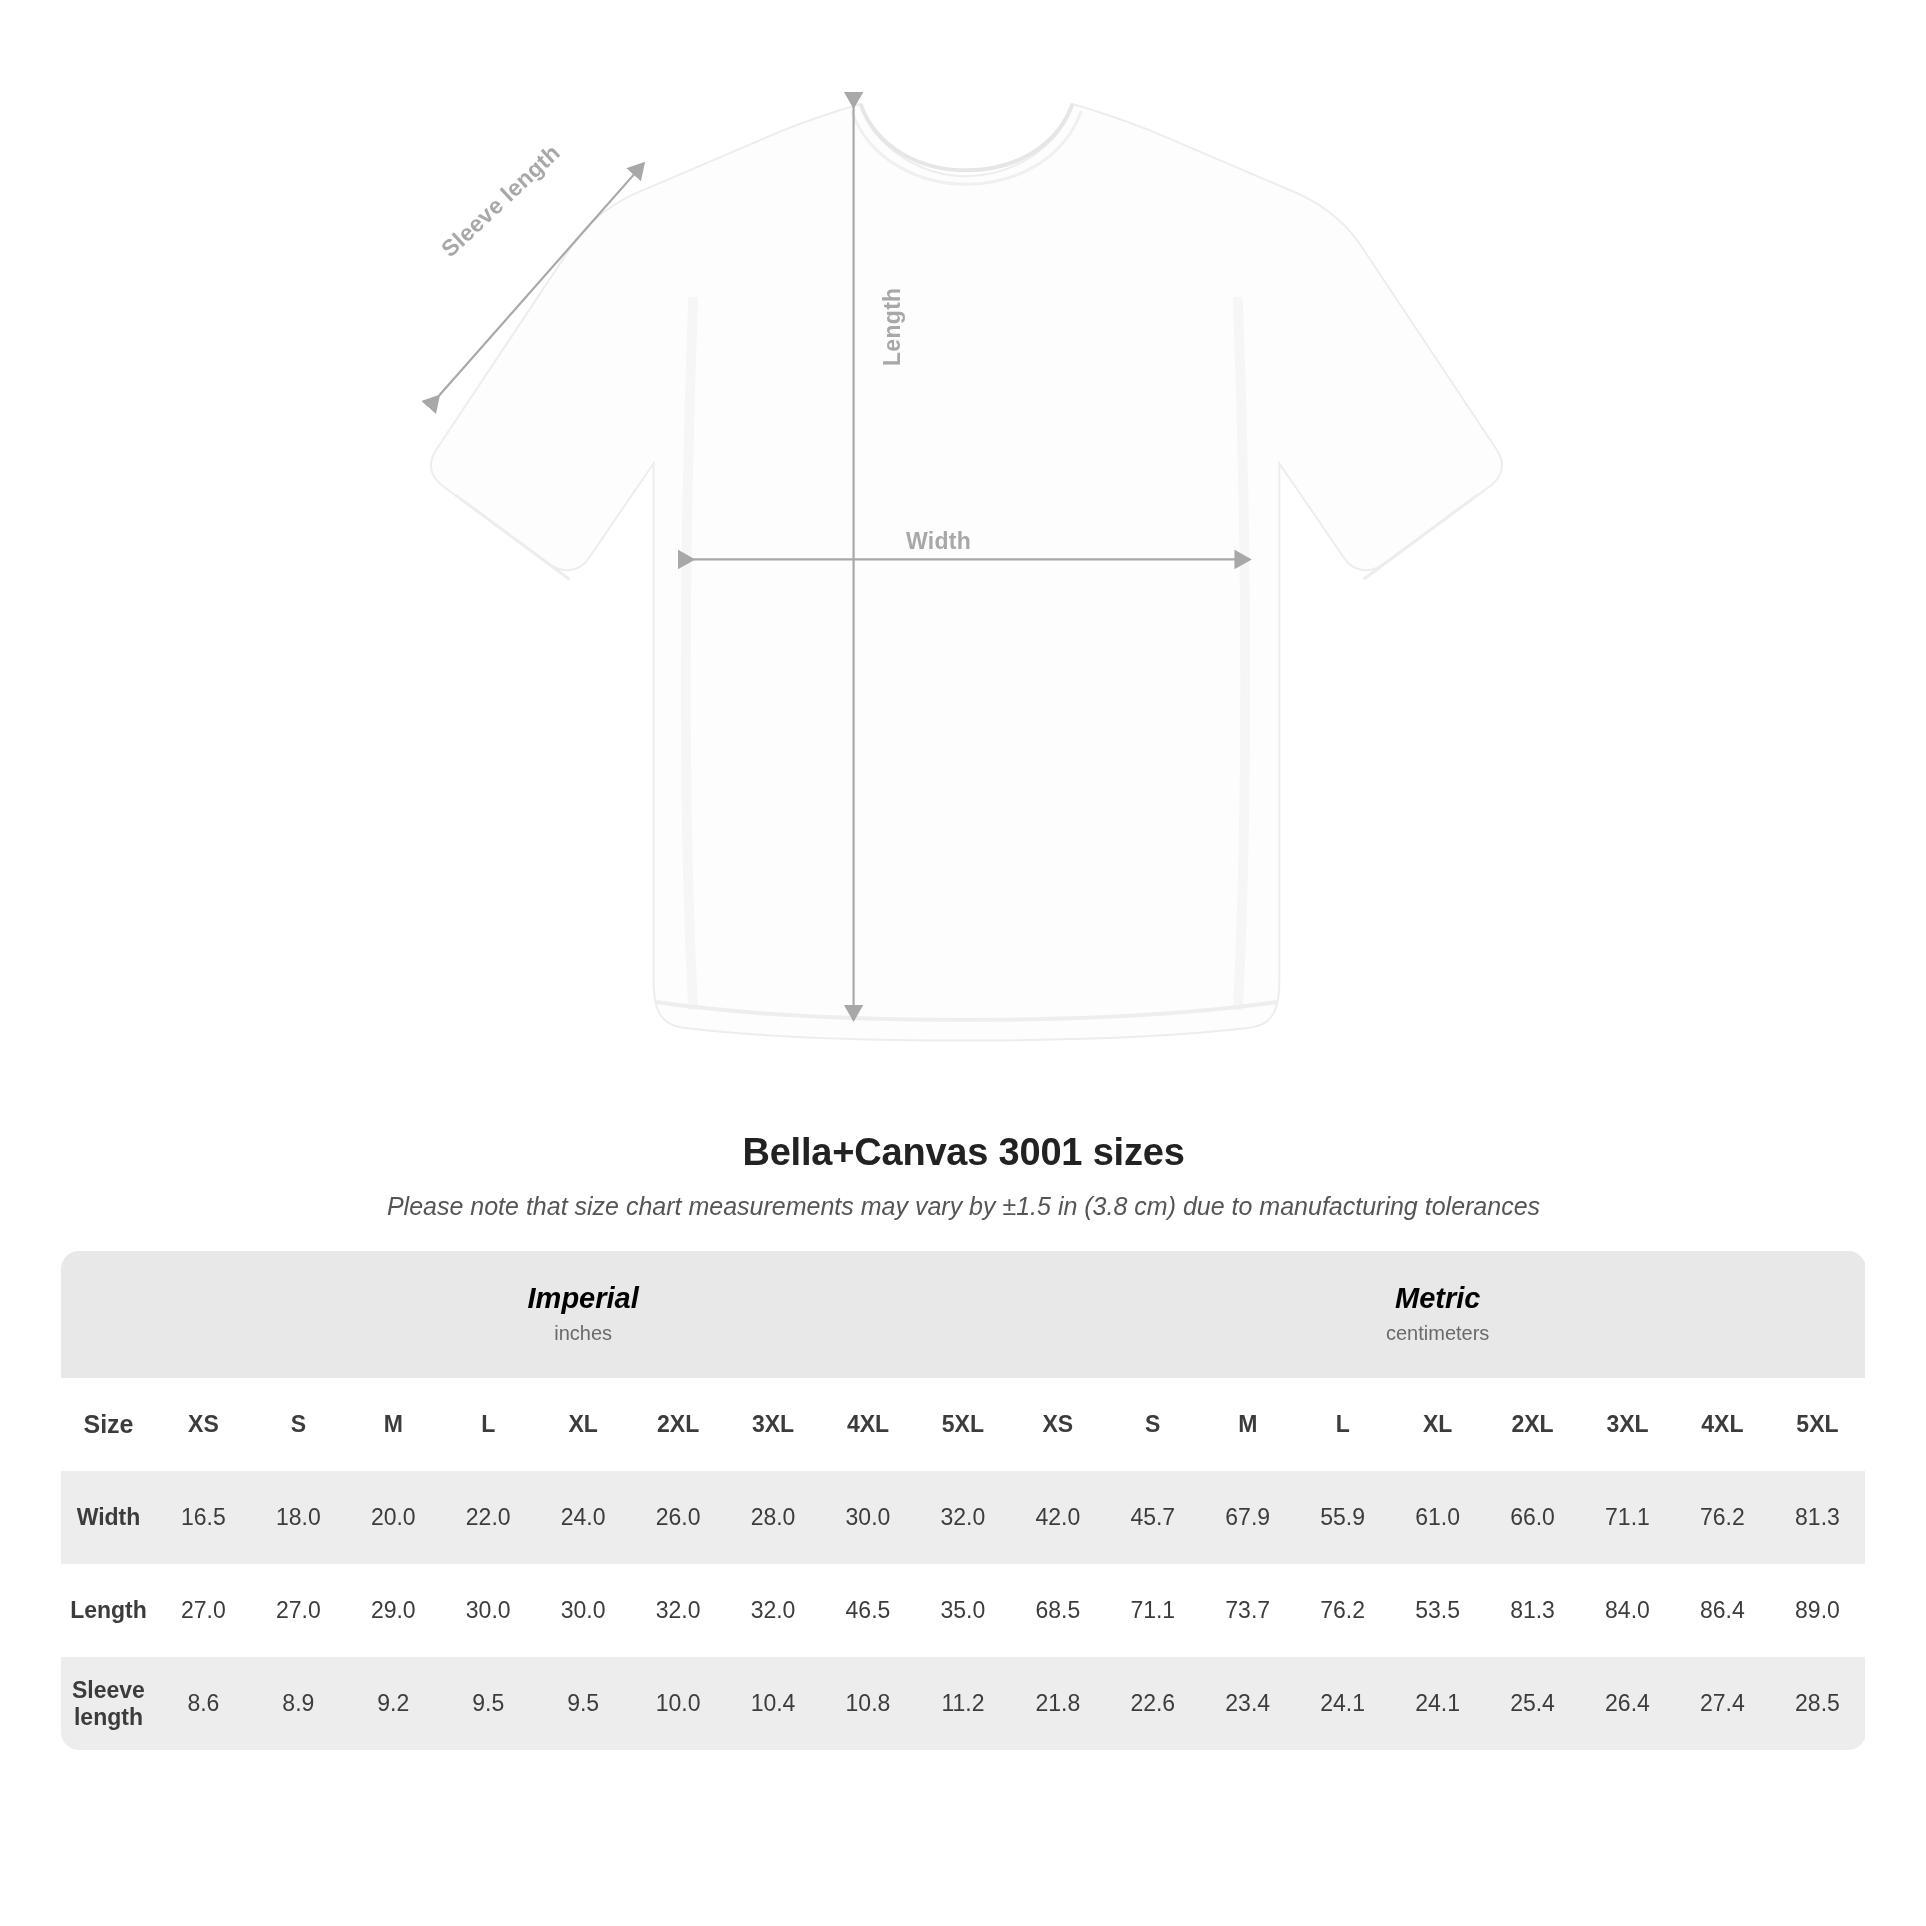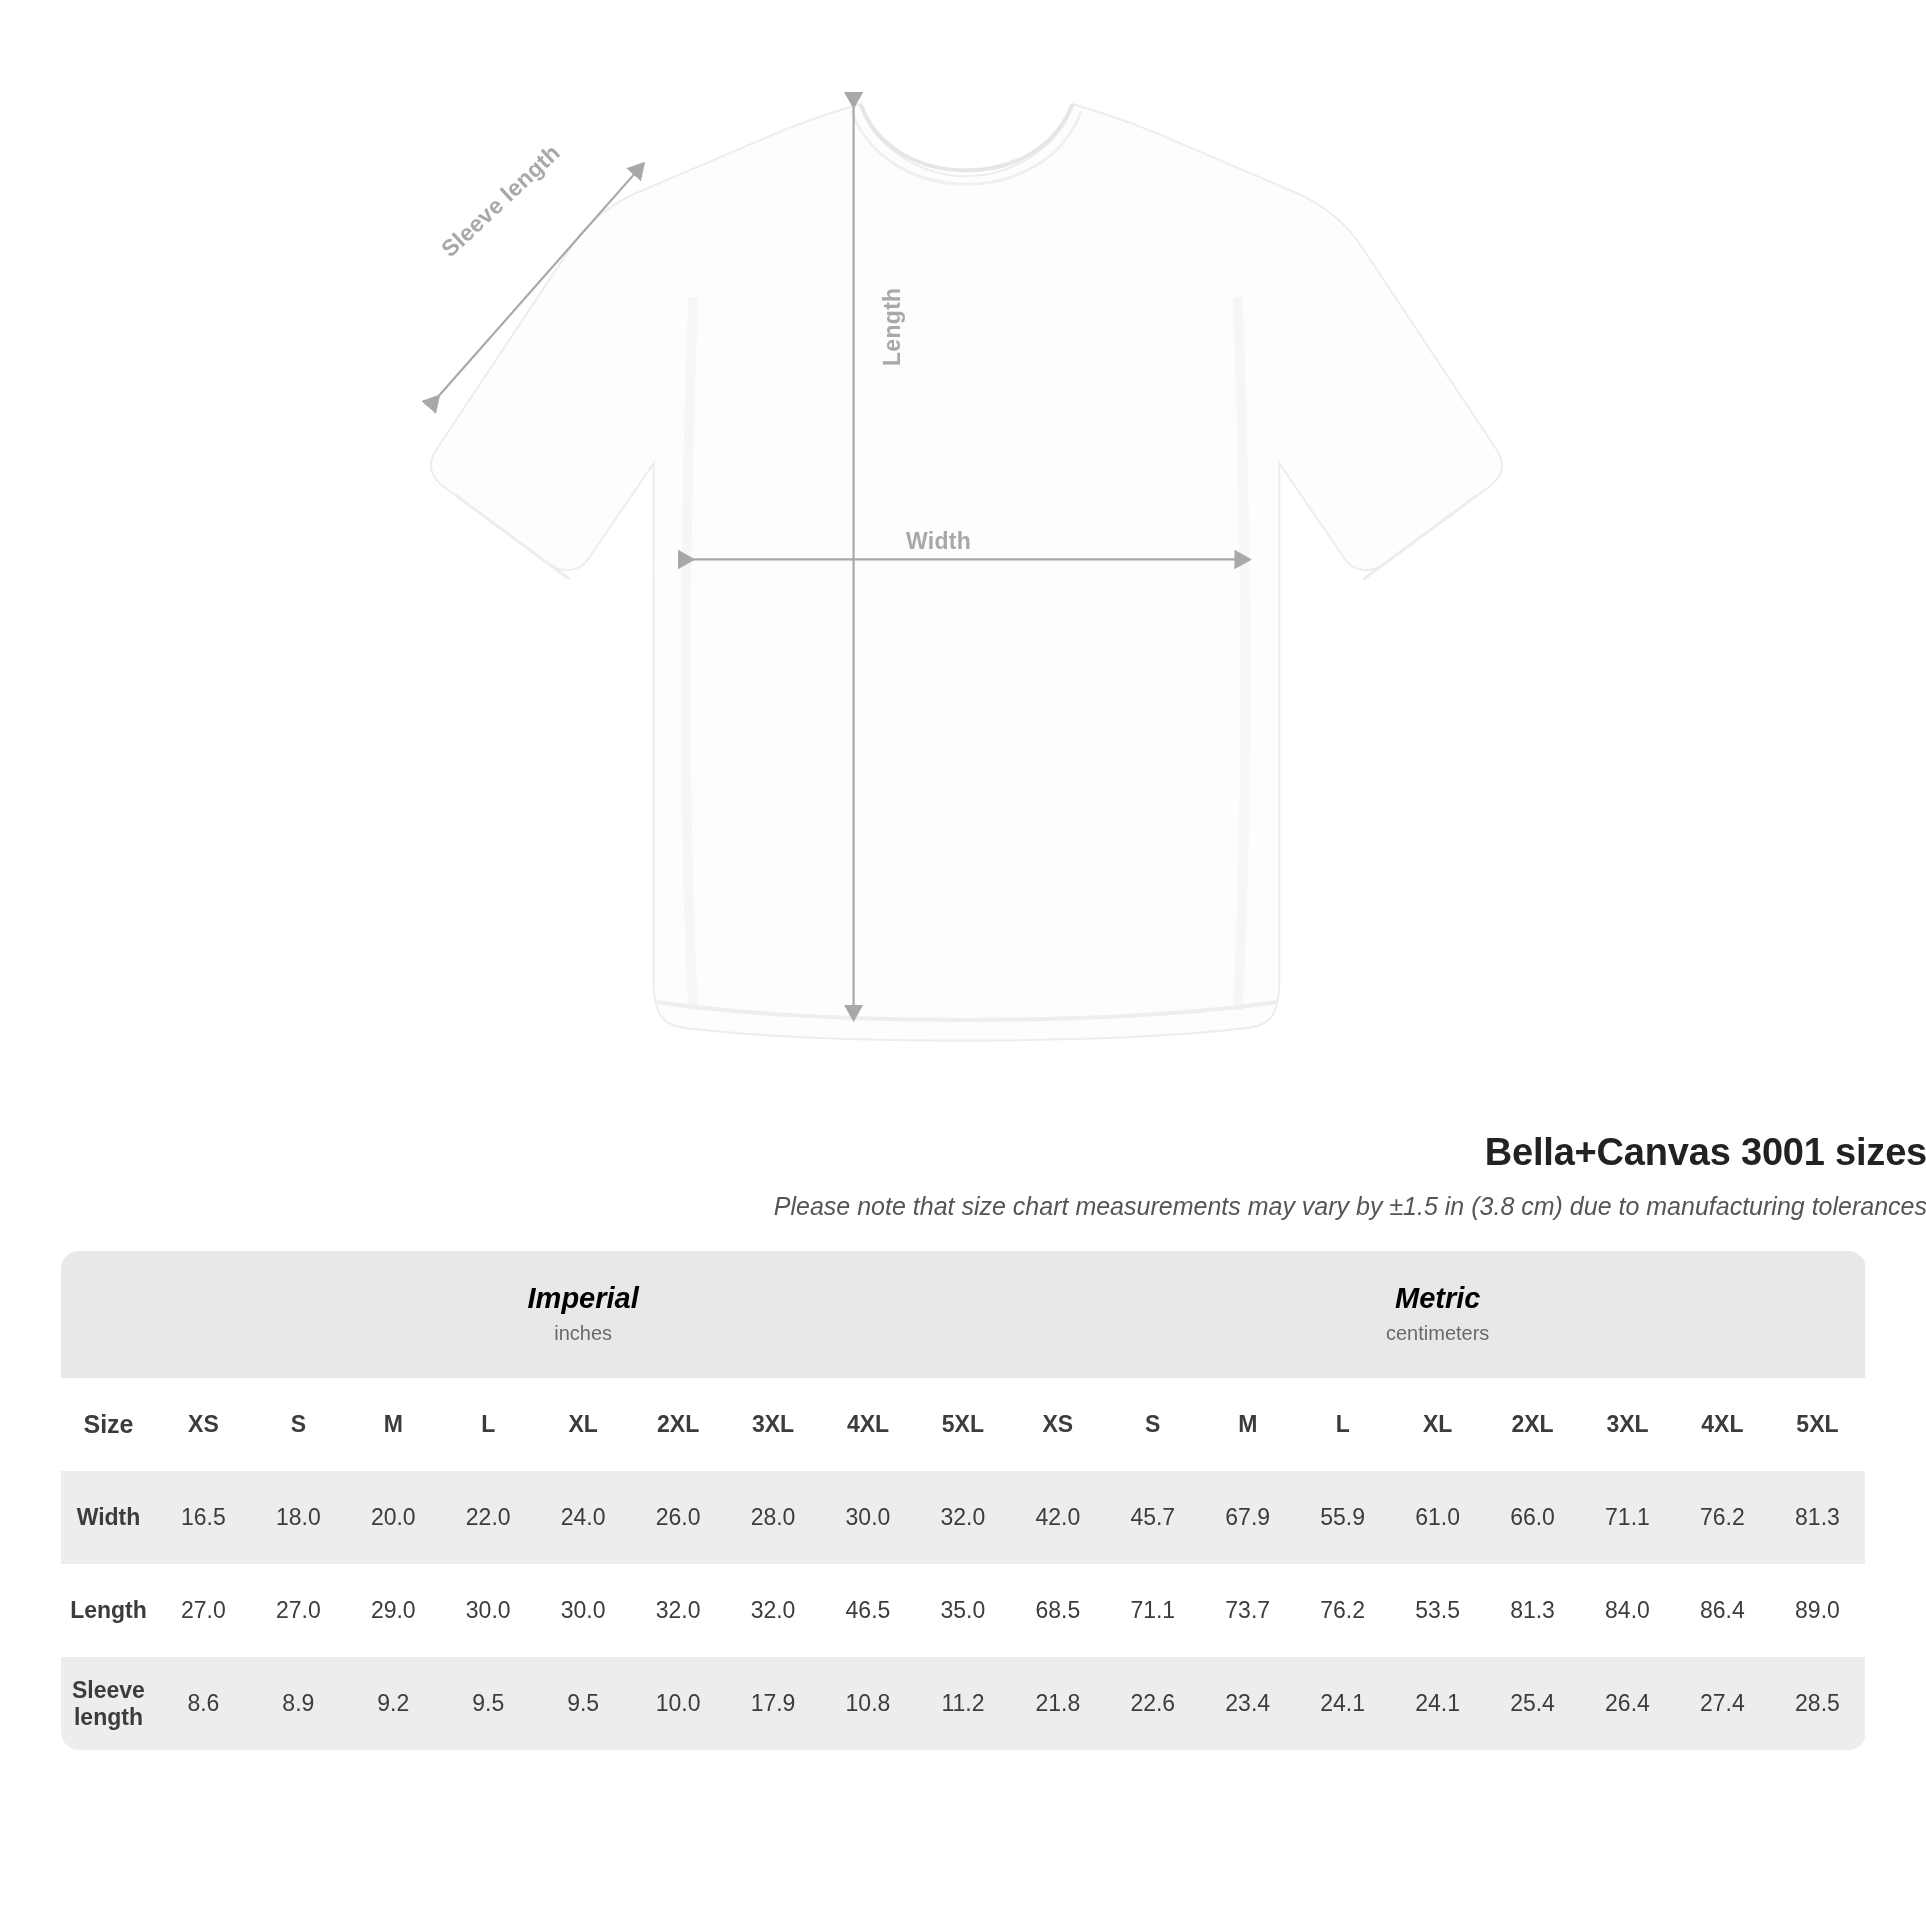--- a/index.html
+++ b/index.html
@@ -51,21 +51,21 @@
     transform: rotate(-90deg);
     transform-origin: left top;
   }
   .label-width {
     left: 906px;
     top: 528px;
   }
 
   
   .title-block {
-    text-align: right;
+    text-align: center;
     margin-top: 22px;
   }
   .chart-title {
     font-size: 38px;
     font-weight: bold;
     color: #222222;
     margin: 0;
     letter-spacing: -0.2px;
   }
   .chart-note {
@@ -292,21 +292,21 @@
         </tr>
 
         <tr class="data-row shaded">
           <td class="rowhead">Sleeve length</td>
           <td>8.6</td>
           <td>8.9</td>
           <td>9.2</td>
           <td>9.5</td>
           <td>9.5</td>
           <td>10.0</td>
-          <td>17.9</td>
+          <td>10.4</td>
           <td>10.8</td>
           <td>11.2</td>
           <td>21.8</td>
           <td>22.6</td>
           <td>23.4</td>
           <td>24.1</td>
           <td>24.1</td>
           <td>25.4</td>
           <td>26.4</td>
           <td>27.4</td>

